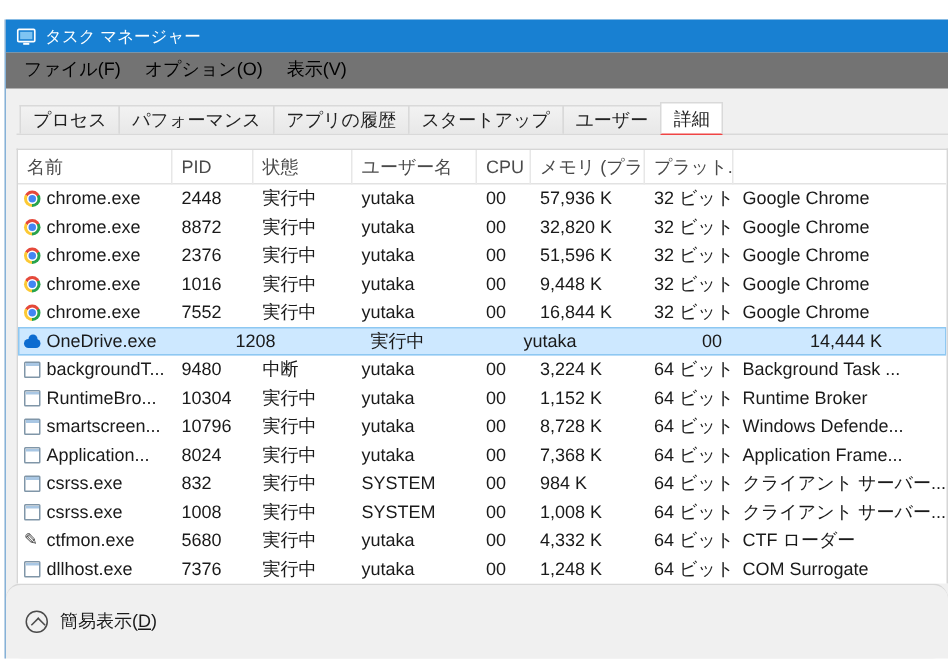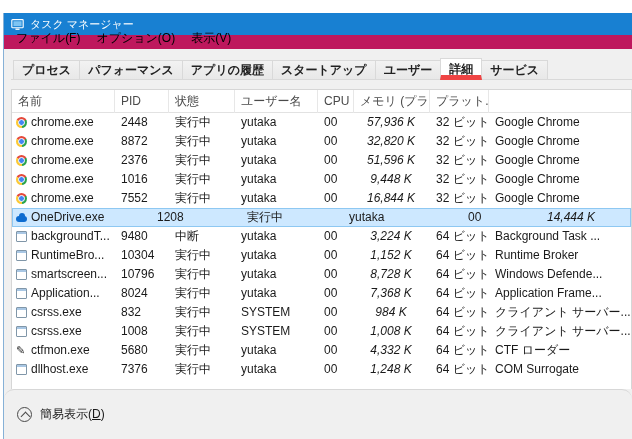--- a/index.html
+++ b/index.html
@@ -10,44 +10,44 @@
   .window{position:absolute;left:3px;top:13px;width:629px;height:426px;
     border-left:1px solid #86b1d7;display:flex;flex-direction:column;background:#f0f0f0;}
 
   
   .titlebar{height:22px;flex:none;background:var(--titlebar,#1880d2);color:#fff;
     display:flex;align-items:center;padding-left:6px;gap:6px;}
   .title-text{font-size:11px;white-space:nowrap;}
   .app-icon{width:14px;height:14px;flex:none;display:inline-flex;align-items:center;justify-content:center;}
 
   
-  .menubar{height:14px;flex:none;background:#be185d;display:flex;align-items:flex-end;padding-left:4px;}
+  .menubar{height:24px;flex:none;background:#737373;display:flex;align-items:flex-start;padding-left:4px;}
   .menu-item{padding:0 8px;line-height:22px;color:#000;cursor:default;white-space:nowrap;}
 
   
   .tabstrip{flex:none;margin:9px 0 0 7px;height:22px;display:flex;align-items:flex-end;
-    border-bottom:1px solid #d9d9d9;padding-left:2px;font-weight:bold;}
+    border-bottom:1px solid #d9d9d9;padding-left:2px;}
   .tab{height:19px;line-height:18px;padding:0 8px;background:linear-gradient(#f2f2f2,#e8e8e8);
     border:1px solid #d9d9d9;border-bottom:none;margin-right:-1px;white-space:nowrap;color:#222;}
   .tab.active{height:22px;line-height:21px;background:#fff;position:relative;z-index:2;
-    margin-bottom:-1px;border-bottom:5px solid #ef4444;}
+    margin-bottom:-1px;border-bottom:1px solid #ef4444;}
 
   
   .panel{flex:1;margin:9px 0 0 7px;background:#fff;border:1px solid #d6d6d6;border-bottom:none;
     overflow:hidden;display:flex;flex-direction:column;min-height:0;}
   .grid-cols{display:grid;grid-template-columns:103px 54px 66px 83px 36px 76px 59px minmax(0,1fr);}
   .header{flex:none;height:23px;border-bottom:1px solid #e2e2e2;background:#fff;}
   .hcell{line-height:22px;padding:0 6px;border-right:1px solid #e7e7e7;color:#4a4a4a;
     white-space:nowrap;overflow:hidden;}
   .hcell:last-child{border-right:none;margin-top:23px;}
   .tbody{flex:1;overflow:hidden;}
   .row{height:19px;}
   .cell{line-height:19px;padding:0 6px;white-space:nowrap;overflow:hidden;}
   .cell-name{display:flex;align-items:center;gap:4px;padding-left:4px;}
-  .cell-memory{text-align:center;padding-right:8px;font-style:italic;}
+  .cell-memory{text-align:left;padding-right:8px;}
   .row.selected{background:var(--selection-bg,#cde8ff);
     box-shadow:inset 0 0 0 1px var(--selection-border,#8ec8f2);gap:36px;}
 
   
   .icon{width:11px;height:11px;flex:none;position:relative;display:inline-block;}
   .icon-chrome{border-radius:50%;
     background:conic-gradient(from -60deg,var(--chrome-red,#e5493a) 0 120deg,
       var(--chrome-green,#28a34c) 120deg 240deg,var(--chrome-yellow,#fcc934) 240deg 360deg);}
   .icon-chrome::after{content:'';position:absolute;inset:2px;border-radius:50%;
     background:var(--chrome-blue,#4285f4);border:1px solid #fff;}
@@ -89,21 +89,20 @@
     <span class="menu-item">表示(V)</span>
   </div>
 
   <div class="tabstrip">
       <div class="tab"><span class="tab-label">プロセス</span></div>
       <div class="tab"><span class="tab-label">パフォーマンス</span></div>
       <div class="tab"><span class="tab-label">アプリの履歴</span></div>
       <div class="tab"><span class="tab-label">スタートアップ</span></div>
       <div class="tab"><span class="tab-label">ユーザー</span></div>
       <div class="tab active"><span class="tab-label">詳細</span></div>
-      <div class="tab"><span class="tab-label">サービス</span></div>
     </div>
 
   <div class="panel">
     <div class="header grid-cols">
       <div class="hcell">名前</div>
       <div class="hcell">PID</div>
       <div class="hcell">状態</div>
       <div class="hcell">ユーザー名</div>
       <div class="hcell">CPU</div>
       <div class="hcell">メモリ (プライ...</div>

